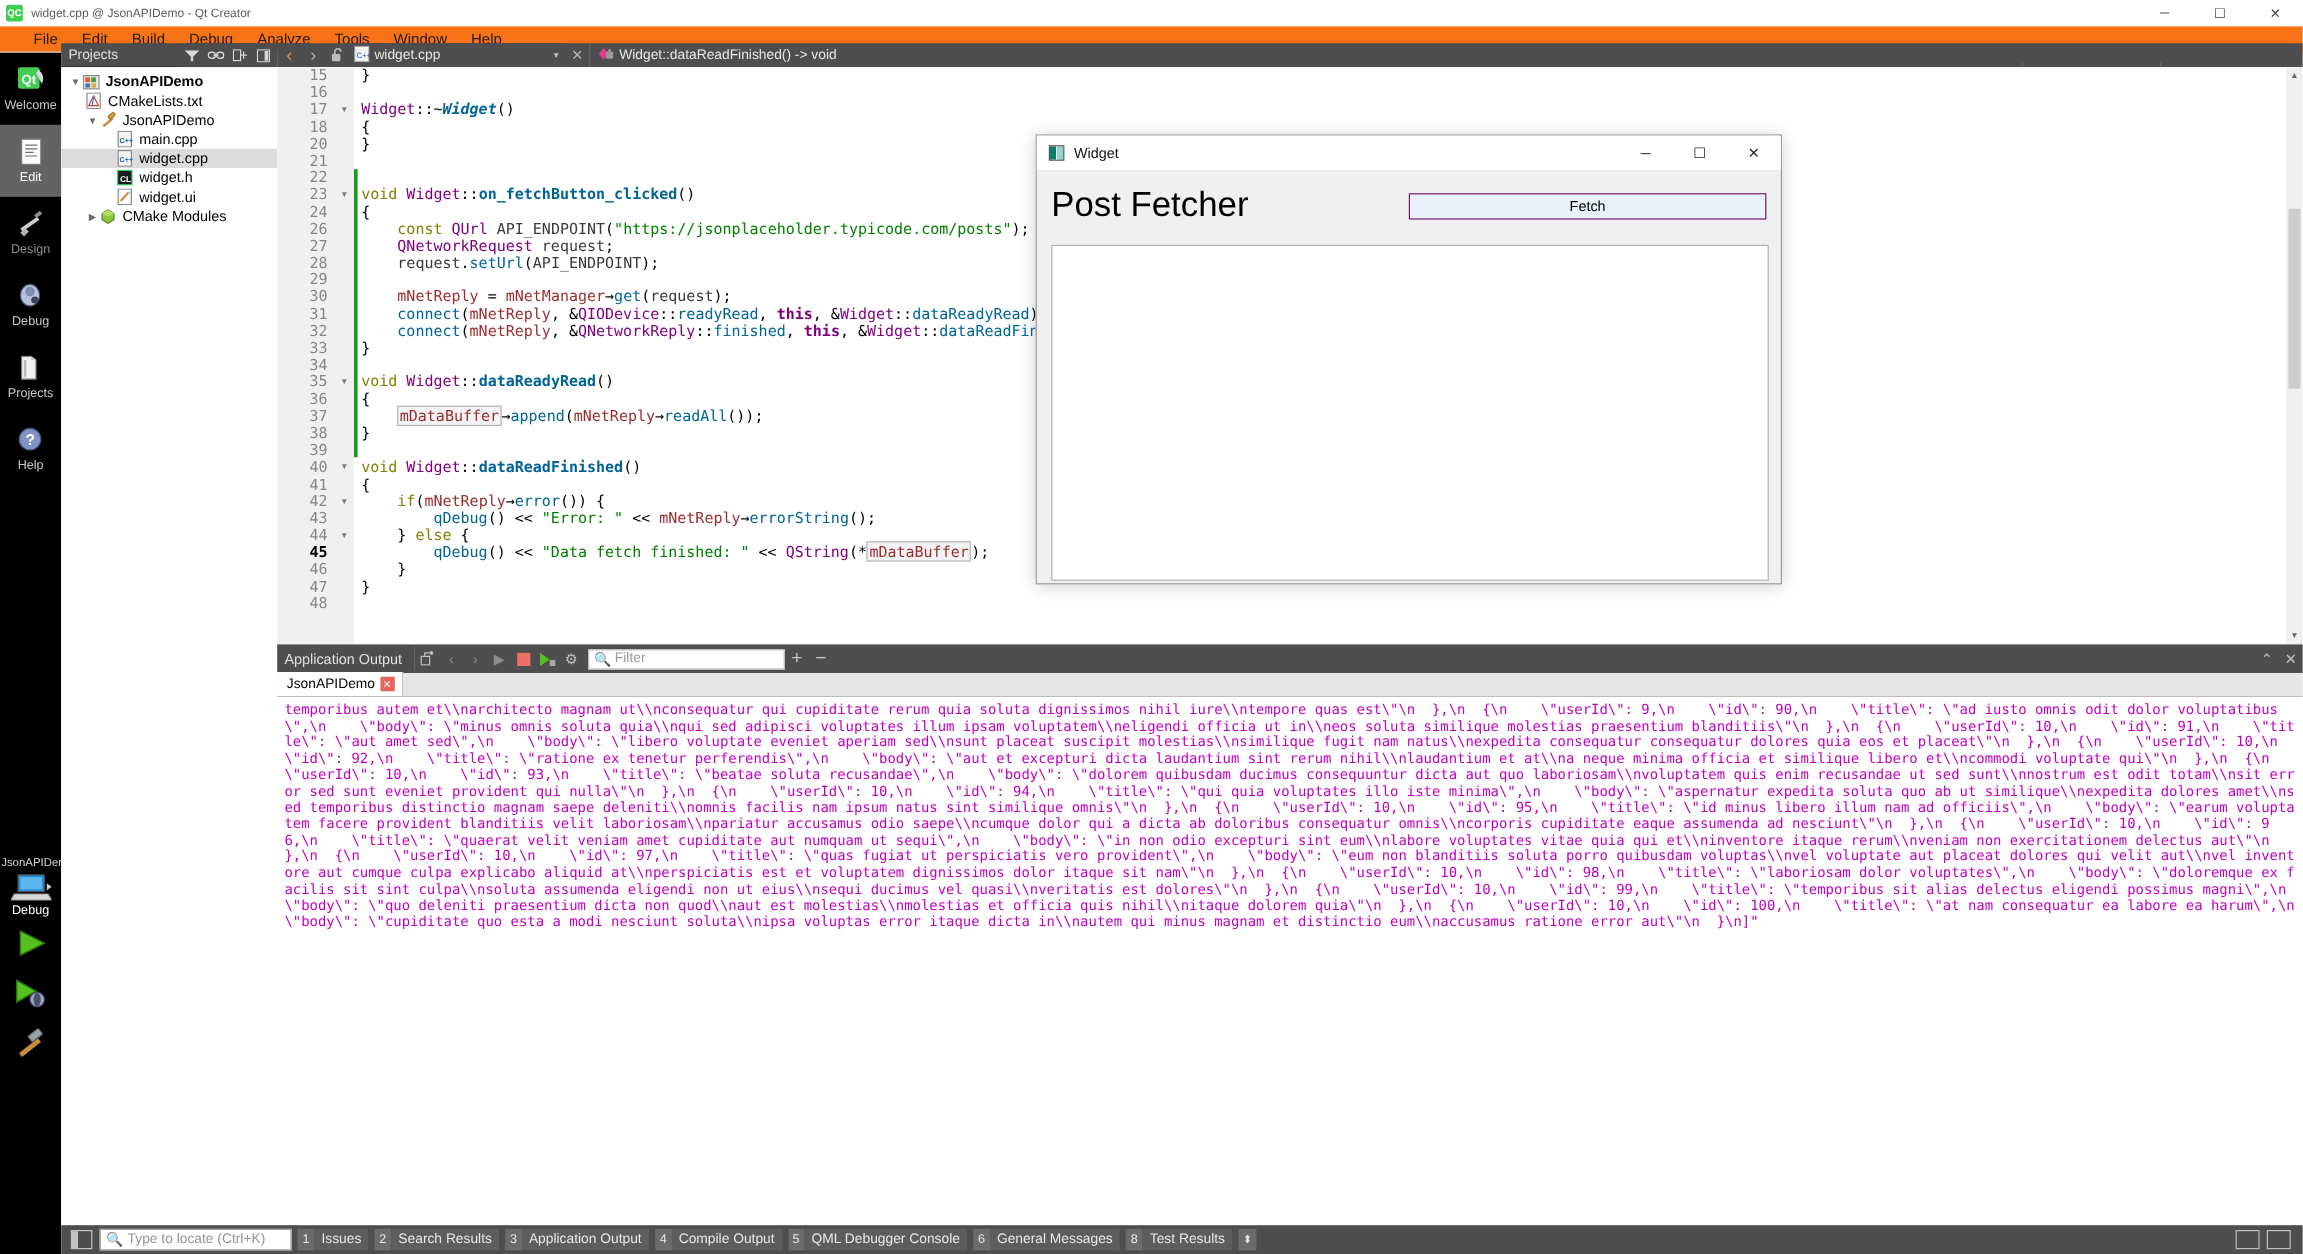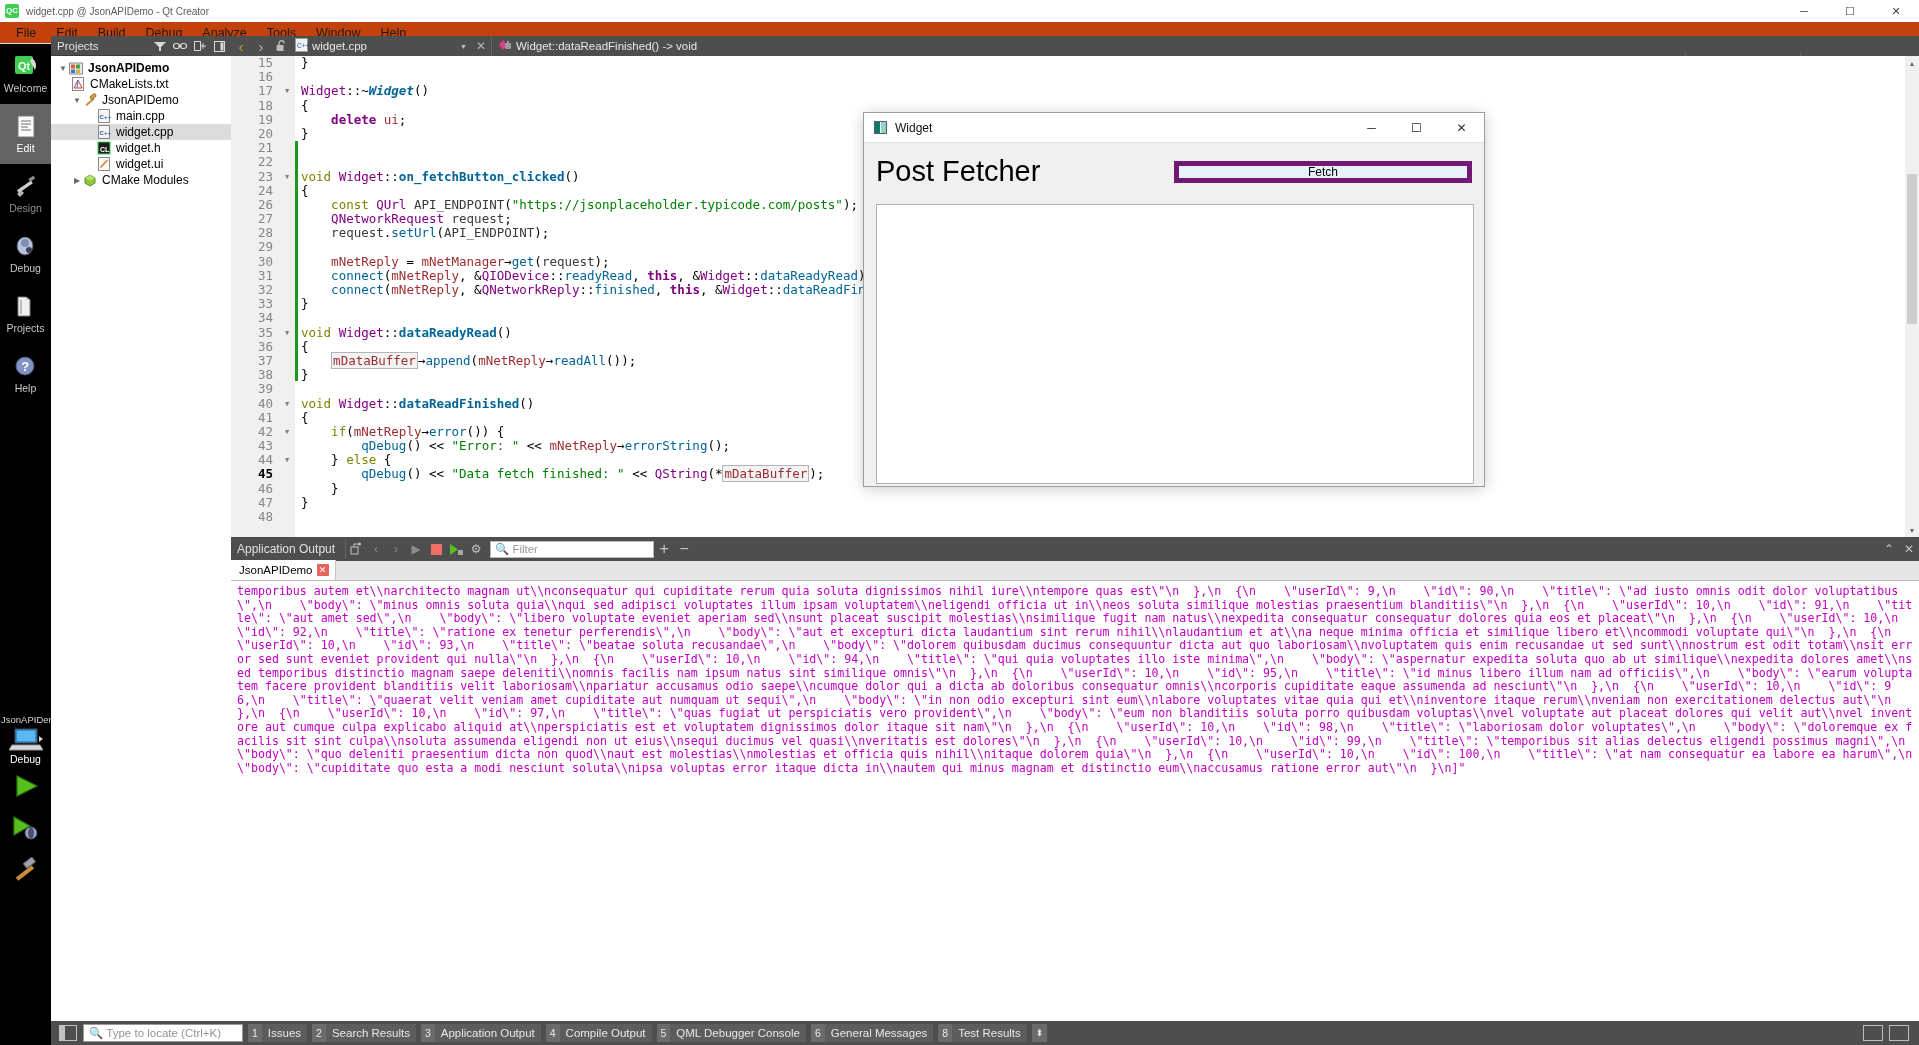--- a/index.html
+++ b/index.html
@@ -25,21 +25,21 @@
     font-family:"Liberation Sans", sans-serif;
   }
   .tb-title { color:#5c5c5c; font-size:10px; }
   .tb-ctrls { margin-left:auto; display:flex; height:22px; }
   .tb-btn { width:46px; height:22px; display:flex; align-items:center; justify-content:center;
             color:#444; font-size:11px; }
 
   
   .menubar {
     position:absolute; left:0; top:22px; width:1919px; height:22px;
-    background:#c2410c; display:flex; align-items:center; padding-left:6px;
+    background:#f97316; display:flex; align-items:center; padding-left:18px;
     border-bottom:1px solid #dcdcdc;
   }
   .menu-item { padding:2px 10px; color:#1a1a1a; font-size:12.5px; }
 
   
   .modebar {
     position:absolute; left:0; top:44px; width:51px; height:1001px;
     background:#000000;
   }
   .mode {
@@ -187,21 +187,21 @@
              background:linear-gradient(90deg,#0f7a6a 0 46%, #ffffff 46% 54%, #8fd6cc 54% 100%);
              border:1px solid #5a5a5a; }
   .dlg-t { font-size:12px; color:#111; }
   .dlg-ctrls { margin-left:auto; display:flex; }
   .dlg-btn { width:45px; height:29px; display:flex; align-items:center; justify-content:center; color:#2b2b2b; font-size:12px;}
   .dlg-body { padding:12px 12px 12px 12px; }
   .dlg-head { display:flex; align-items:center; }
   .dlg-h1 { font-size:29px; color:#000; font-family:"Liberation Sans", sans-serif; }
   .fetchbtn {
     margin-left:auto; width:298px; height:22px; background:#e7f2fb;
-    border:5px solid #701a75; display:flex; align-items:center; justify-content:center;
+    border:1px solid #701a75; display:flex; align-items:center; justify-content:center;
     font-size:12px; color:#000;
   }
   .dlg-textarea {
     margin-top:16px; width:598px; height:280px; background:#ffffff; border:1px solid #b0b0b0;
   }
 
   
   .ed-right { margin-left:auto; display:flex; align-items:center; height:20px;margin-top:32px; }
   .ed-right .seg { padding:0 7px; color:#e0e0e0; font-size:11.5px; display:flex; align-items:center; height:20px;}
   .ed-right .carr { font-size:7px; margin-left:6px; color:#bdbdbd;}
@@ -498,21 +498,20 @@
 
   <div class="editor">
     <div class="gutter"></div>
     <div class="foldcol"></div>
     <div class="greenbar" style="top:85px; height:240px;"></div>
     <div class="code" id="codelines">
         <div class="cline"><span class="lnum">15</span><span class="fold"></span><span class="ctext"><span class="op">}</span></span></div>
         <div class="cline"><span class="lnum">16</span><span class="fold"></span><span class="ctext"></span></div>
         <div class="cline"><span class="lnum">17</span><span class="fold">▼</span><span class="ctext"><span class="ty">Widget</span><span class="op">::~</span><span class="fn"><i>Widget</i></span><span class="op">()</span></span></div>
         <div class="cline"><span class="lnum">18</span><span class="fold"></span><span class="ctext"><span class="op">{</span></span></div>
-        <div class="cline"><span class="lnum">19</span><span class="fold"></span><span class="ctext">    <span class="k">delete</span> <span class="fld">ui</span><span class="op">;</span></span></div>
         <div class="cline"><span class="lnum">20</span><span class="fold"></span><span class="ctext"><span class="op">}</span></span></div>
         <div class="cline"><span class="lnum">21</span><span class="fold"></span><span class="ctext"></span></div>
         <div class="cline"><span class="lnum">22</span><span class="fold"></span><span class="ctext"></span></div>
         <div class="cline"><span class="lnum">23</span><span class="fold">▼</span><span class="ctext"><span class="ko">void</span> <span class="ty">Widget</span><span class="op">::</span><span class="fn">on_fetchButton_clicked</span><span class="op">()</span></span></div>
         <div class="cline"><span class="lnum">24</span><span class="fold"></span><span class="ctext"><span class="op">{</span></span></div>
         <div class="cline"><span class="lnum">26</span><span class="fold"></span><span class="ctext">    <span class="ko">const</span> <span class="ty">QUrl</span> <span class="loc">API_ENDPOINT</span><span class="op">(</span><span class="st">"https://jsonplaceholder.typicode.com/posts"</span><span class="op">);</span></span></div>
         <div class="cline"><span class="lnum">27</span><span class="fold"></span><span class="ctext">    <span class="ty">QNetworkRequest</span> <span class="loc">request</span><span class="op">;</span></span></div>
         <div class="cline"><span class="lnum">28</span><span class="fold"></span><span class="ctext">    <span class="loc">request</span><span class="op">.</span><span class="mem">setUrl</span><span class="op">(</span><span class="loc">API_ENDPOINT</span><span class="op">);</span></span></div>
         <div class="cline"><span class="lnum">29</span><span class="fold"></span><span class="ctext"></span></div>
         <div class="cline"><span class="lnum">30</span><span class="fold"></span><span class="ctext">    <span class="fld">mNetReply</span> <span class="op">=</span> <span class="fld">mNetManager</span><span class="op">→</span><span class="mem">get</span><span class="op">(</span><span class="loc">request</span><span class="op">);</span></span></div>

